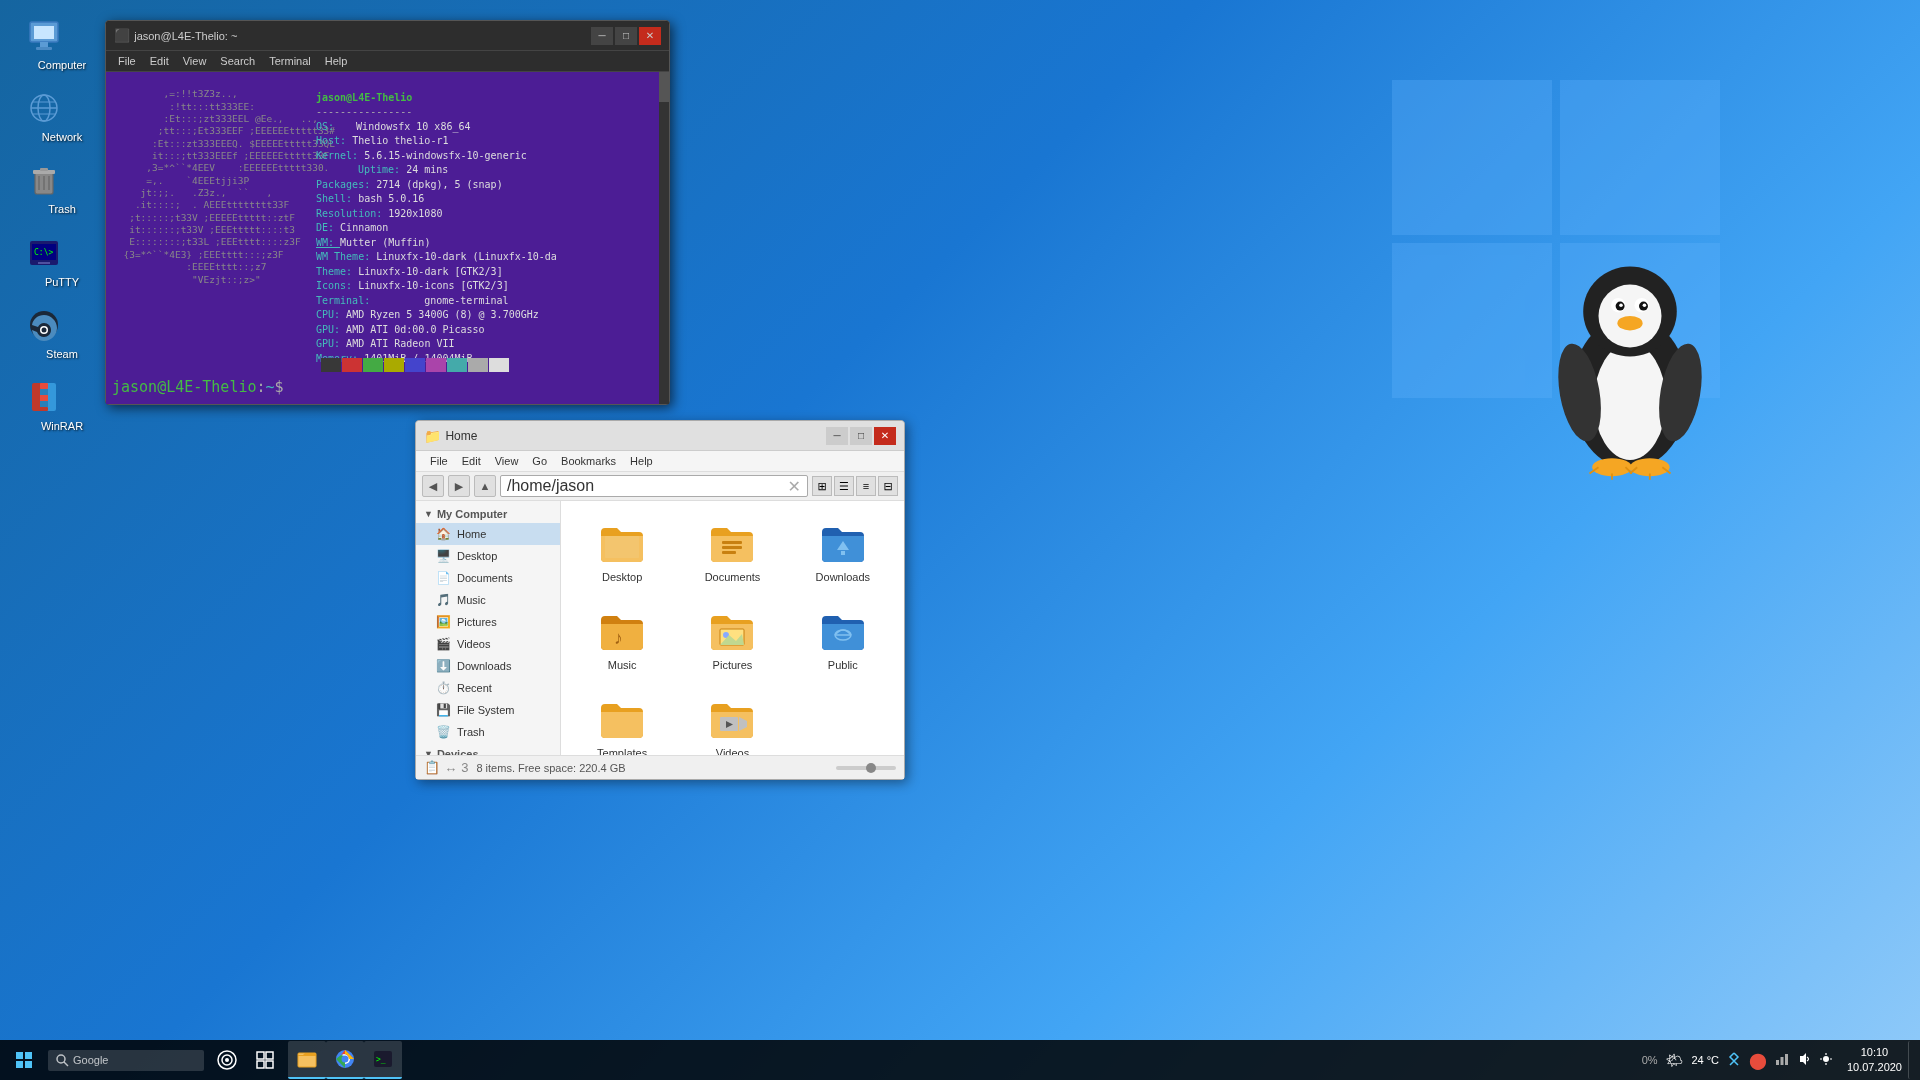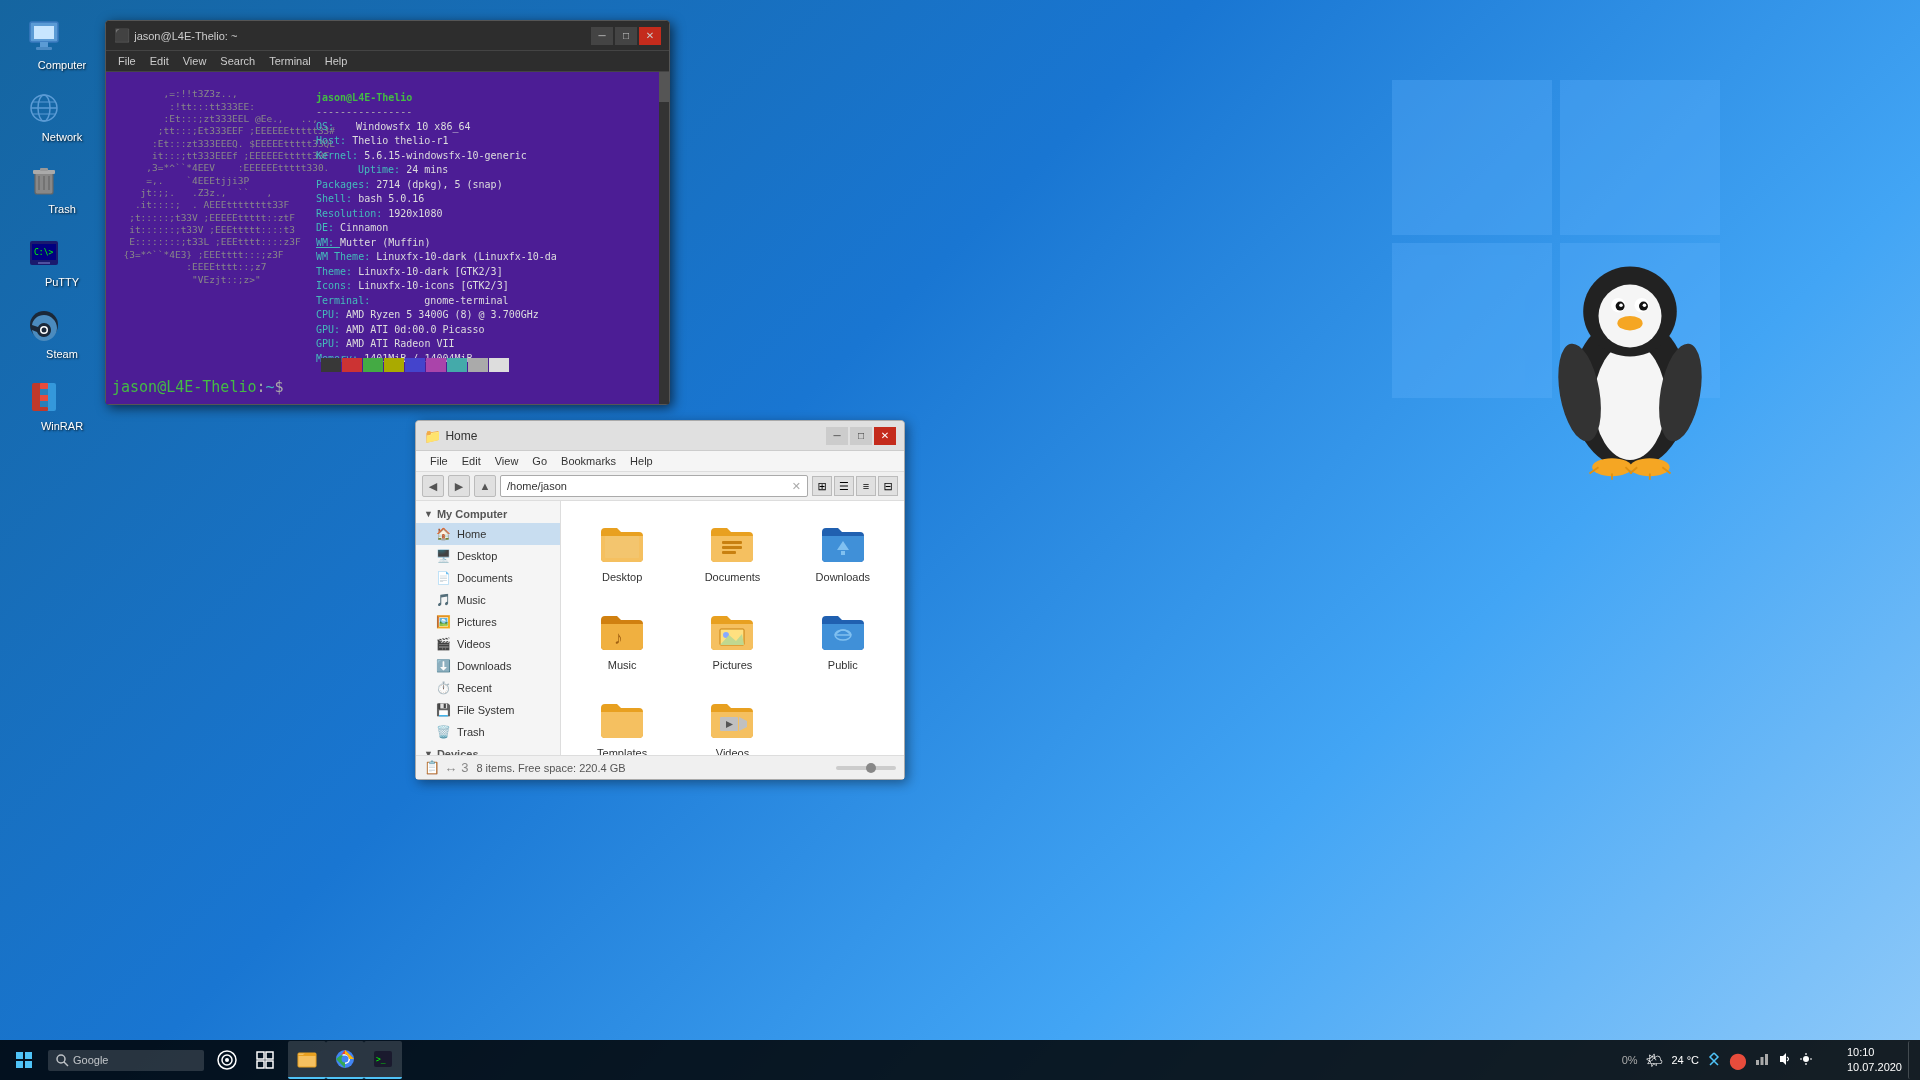--- a/index.html
+++ b/index.html
@@ -239,21 +239,21 @@
       font-size: 11px;
       color: #555;
     }
     .fm-path-bar {
       flex: 1;
       height: 22px;
       background: white;
       border: 1px solid #aaa;
       border-radius: 2px;
       padding: 0 6px;
-      font-size: 11px;
+      font-size: 16px;
       color: #333;
       display: flex;
       align-items: center;
     }
     .fm-view-btns {
       display: flex;
       gap: 2px;
     }
     .fm-view-btn {
       width: 20px;
@@ -428,24 +428,23 @@
     }
     .tray-icon {
       color: white;
       font-size: 14px;
       cursor: pointer;
       padding: 2px;
     }
     .tray-clock {
       color: white;
       font-size: 11px;
-      text-align: left;
+      text-align: center;
       line-height: 1.4;
       padding: 0 6px;
-      margin-left: 20px;
     }
     .taskbar-search {
       display: flex;
       align-items: center;
       background: rgba(255,255,255,0.15);
       border-radius: 2px;
       padding: 4px 8px;
       margin: 0 4px;
       width: 156px;
       cursor: pointer;

